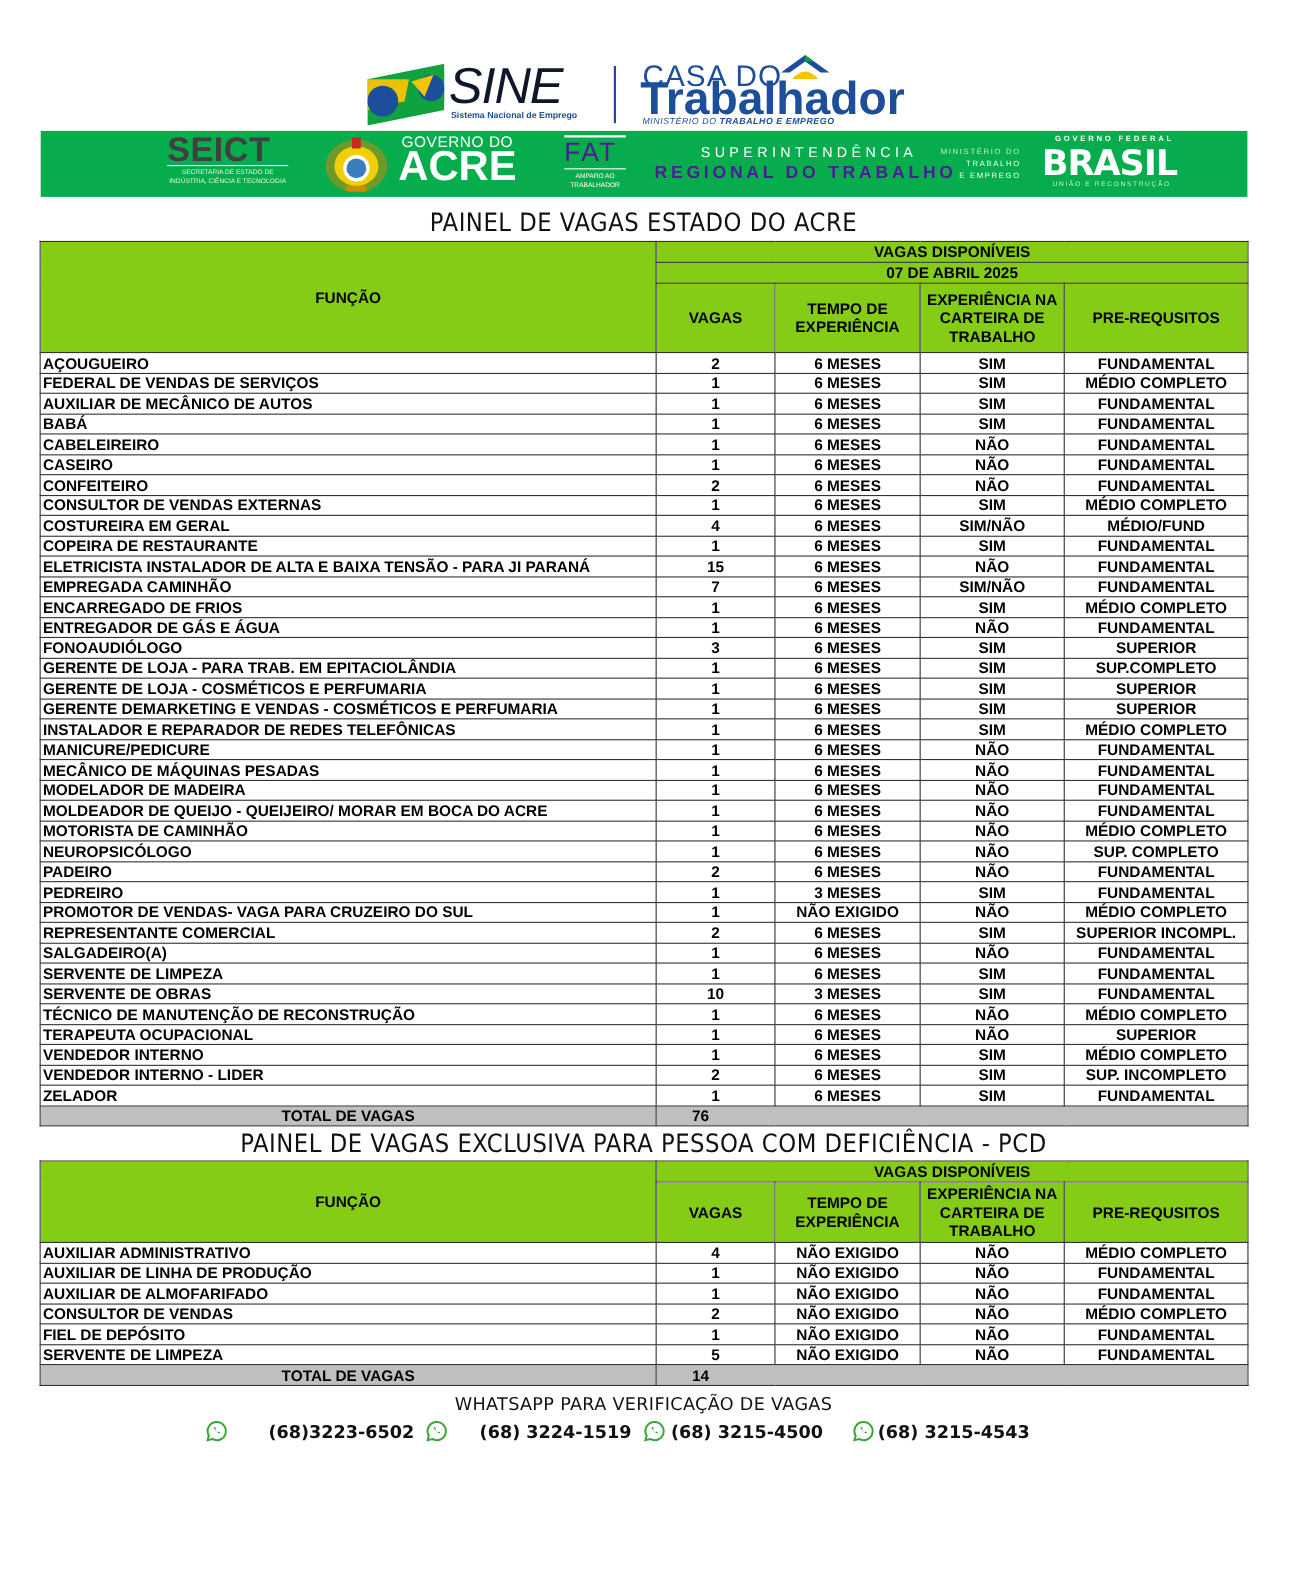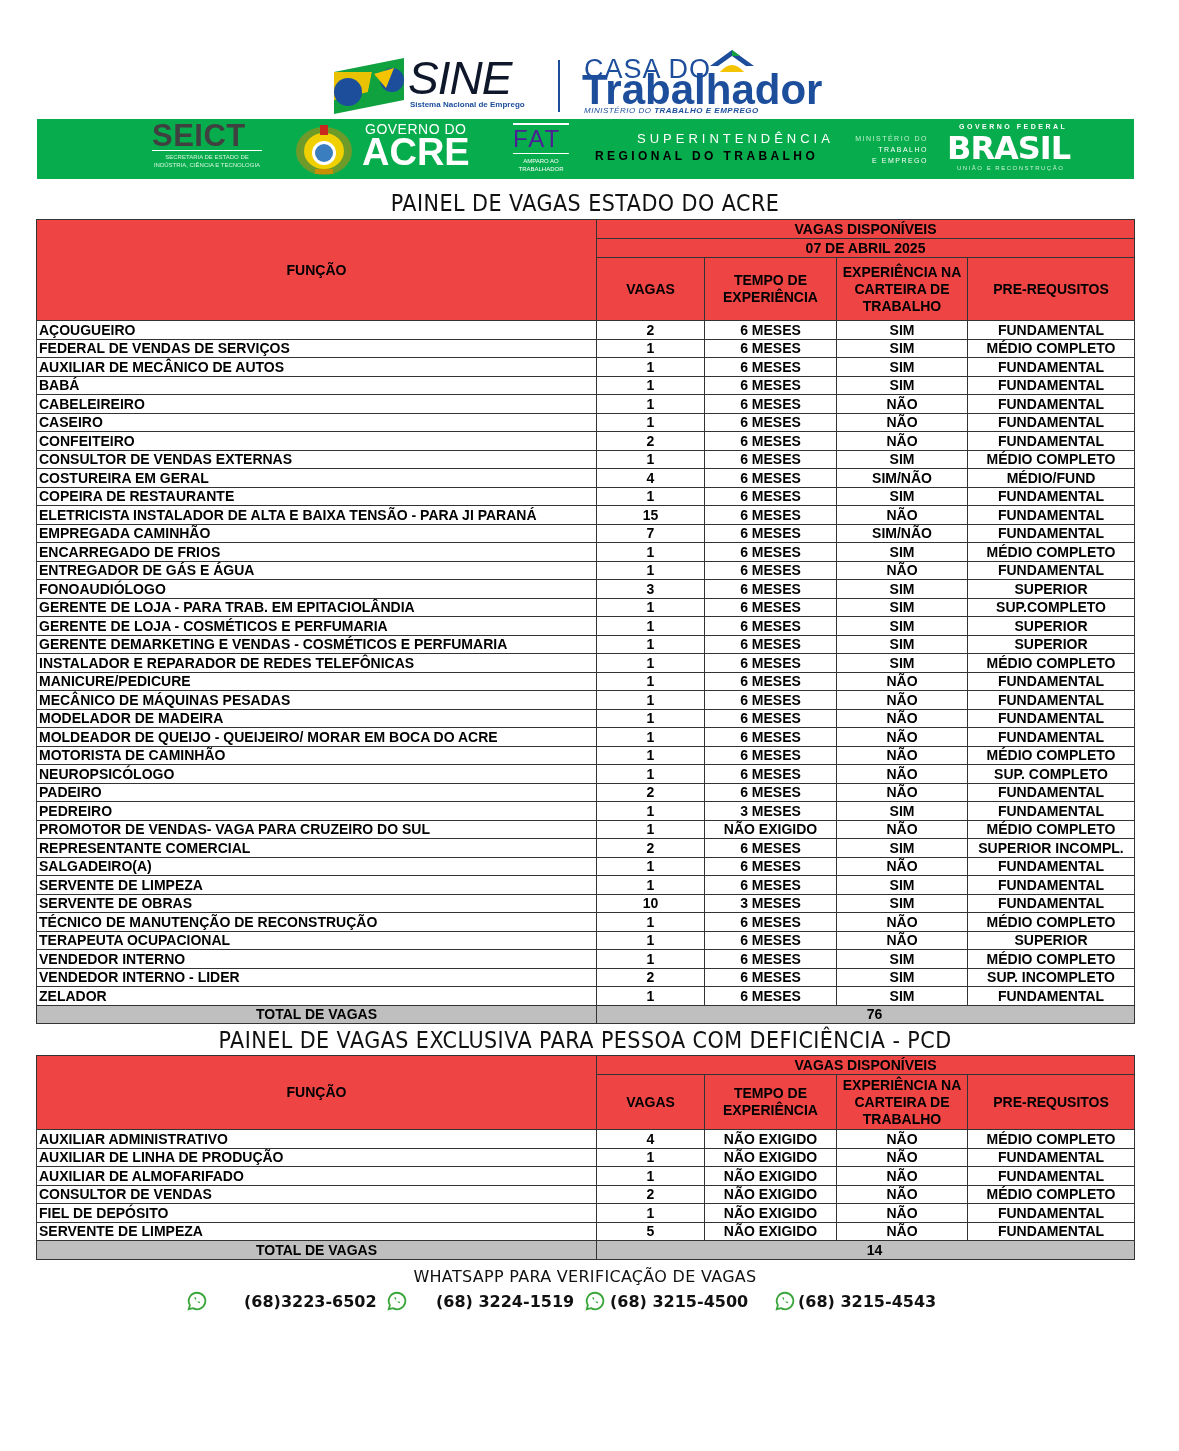--- a/index.html
+++ b/index.html
@@ -24,48 +24,48 @@
   .b-seict-line { position: absolute; left: 115px; top: 31px; width: 110px; height: 1px; background: #fff; }
   .b-seict-sub { position: absolute; left: 112px; top: 34px; width: 116px; color: #d8f5e1; font-size: 6px; text-align: center; line-height: 8px; }
   .b-crest { position: absolute; left: 256px; top: 2px; width: 62px; height: 56px; }
   .b-gov { position: absolute; left: 328px; top: 2px; color: #fff; font-size: 14px; letter-spacing: 0.5px; }
   .b-acre { position: absolute; left: 325px; top: 12px; color: #fff; font-size: 38px; font-weight: bold; line-height: 42px; }
   .b-fat-line { position: absolute; left: 476px; top: 4px; width: 56px; height: 2px; background: #fff; }
   .b-fat { position: absolute; left: 476px; top: 6px; color: #4c1d95; font-size: 24px; font-weight: normal; letter-spacing: 2px; }
   .b-fat-line2 { position: absolute; left: 476px; top: 34px; width: 56px; height: 1px; background: #fff; }
   .b-fat-sub { position: absolute; left: 474px; top: 38px; width: 60px; color: #fff; font-size: 6px; text-align: center; line-height: 8px; }
   .b-super { position: absolute; left: 600px; top: 12px; color: #fff; font-size: 13px; letter-spacing: 4px; }
-  .b-regional { position: absolute; left: 558px; top: 30px; color: #000000; font-size: 12px; font-weight: bold; letter-spacing: 3.4px; }
+  .b-regional { position: absolute; left: 558px; top: 30px; color: #4c1d95; font-size: 16px; font-weight: bold; letter-spacing: 3.4px; }
   .b-min { position: absolute; left: 805px; top: 14px; width: 86px; color: #fff; font-size: 7px; text-align: right; line-height: 11px; letter-spacing: 1.5px; }
   .b-min .light { color: #bff0cf; }
   .b-govfed { position: absolute; left: 922px; top: 4px; color: #fff; font-size: 7px; font-weight: bold; letter-spacing: 2.5px; }
   .b-brasil { position: absolute; left: 910px; top: 12px; color: #fff; font-size: 32px; font-weight: bold; letter-spacing: -1px; line-height: 34px; font-family: "DejaVu Sans", sans-serif; }
   .b-uniao { position: absolute; left: 920px; top: 46px; color: #c8f0d6; font-size: 6px; letter-spacing: 1.5px; }
 
   
   .title { position: absolute; left: 36px; width: 1098px; text-align: center; font-family: "DejaVu Sans", sans-serif; font-size: 23px; letter-spacing: 0.5px; color: #111; transform: scaleX(0.9); transform-origin: center; }
   .title1 { top: 190px; }
   .title2 { top: 1027px; }
 
   
   table { position: absolute; left: 36px; width: 1098px; border-collapse: collapse; table-layout: fixed; font-family: "Liberation Sans", sans-serif; font-weight: bold; font-size: 14px; }
   td, th { border: 1.5px solid #333; padding: 0 2px; overflow: hidden; white-space: nowrap; }
-  th { background: #ef4444; font-size: 14px; text-align: center; line-height: 17px; font-weight: bold; }
+  th { background: #84cc16; font-size: 14px; text-align: center; line-height: 17px; font-weight: bold; }
   td { height: 18.5px; line-height: 16px; text-align: center; }
   td.func { text-align: left; padding-left: 2px; }
   tr.total td { background: #bfbfbf; }
   .col-func { width: 560px; }
   .col-vagas { width: 108px; }
   .col-tempo { width: 132px; }
   .col-exp { width: 131px; }
   .col-pre { width: 167px; }
   .t1 { top: 219px; }
   .t2 { top: 1055px; }
   .t2 td { font-family: "Liberation Sans", sans-serif; }
-  td.total-num { text-align: center; padding-left: 20px; }
+  td.total-num { text-align: left; padding-left: 32px; }
 
   
   .wa-title { position: absolute; left: 36px; top: 1267px; width: 1098px; text-align: center; font-family: "DejaVu Sans", sans-serif; font-size: 16px; color: #111; letter-spacing: 0.3px; }
   .wa-item { position: absolute; top: 1290px; height: 22px; display: flex; align-items: center; font-family: "DejaVu Sans", sans-serif; font-size: 16px; color: #111; font-weight: bold; }
   .wa-icon { width: 22px; height: 22px; display: inline-block; }
   .wa-num { display: inline-block; }
 </style>
 </head>
 <body>
 

